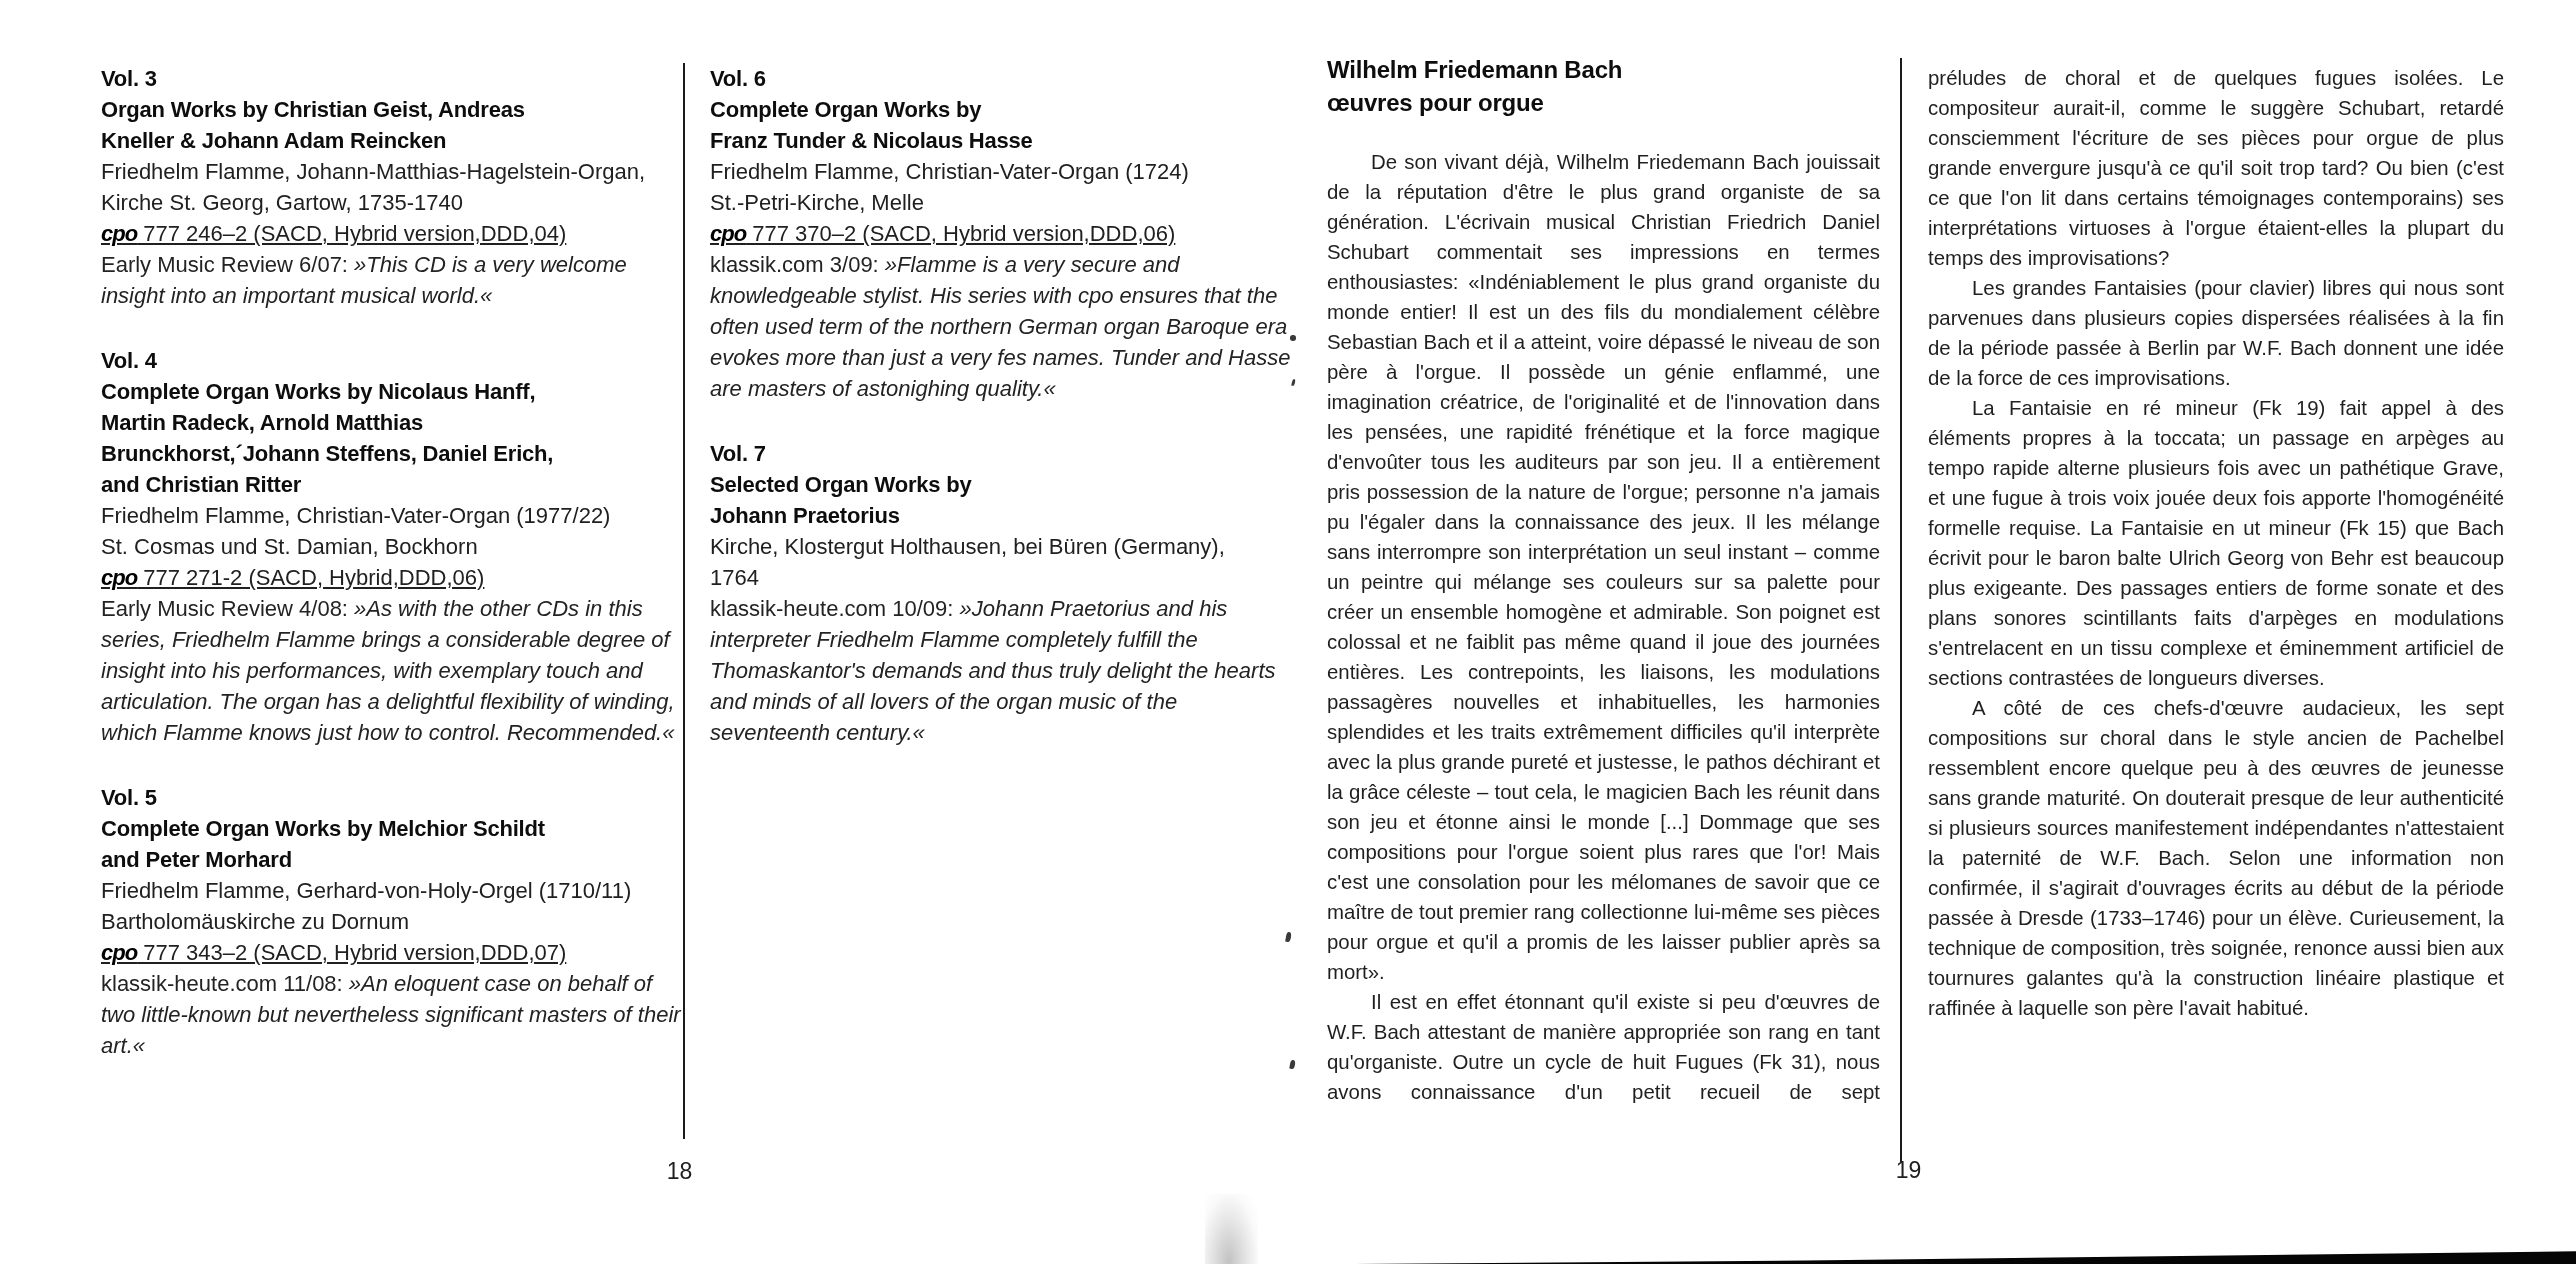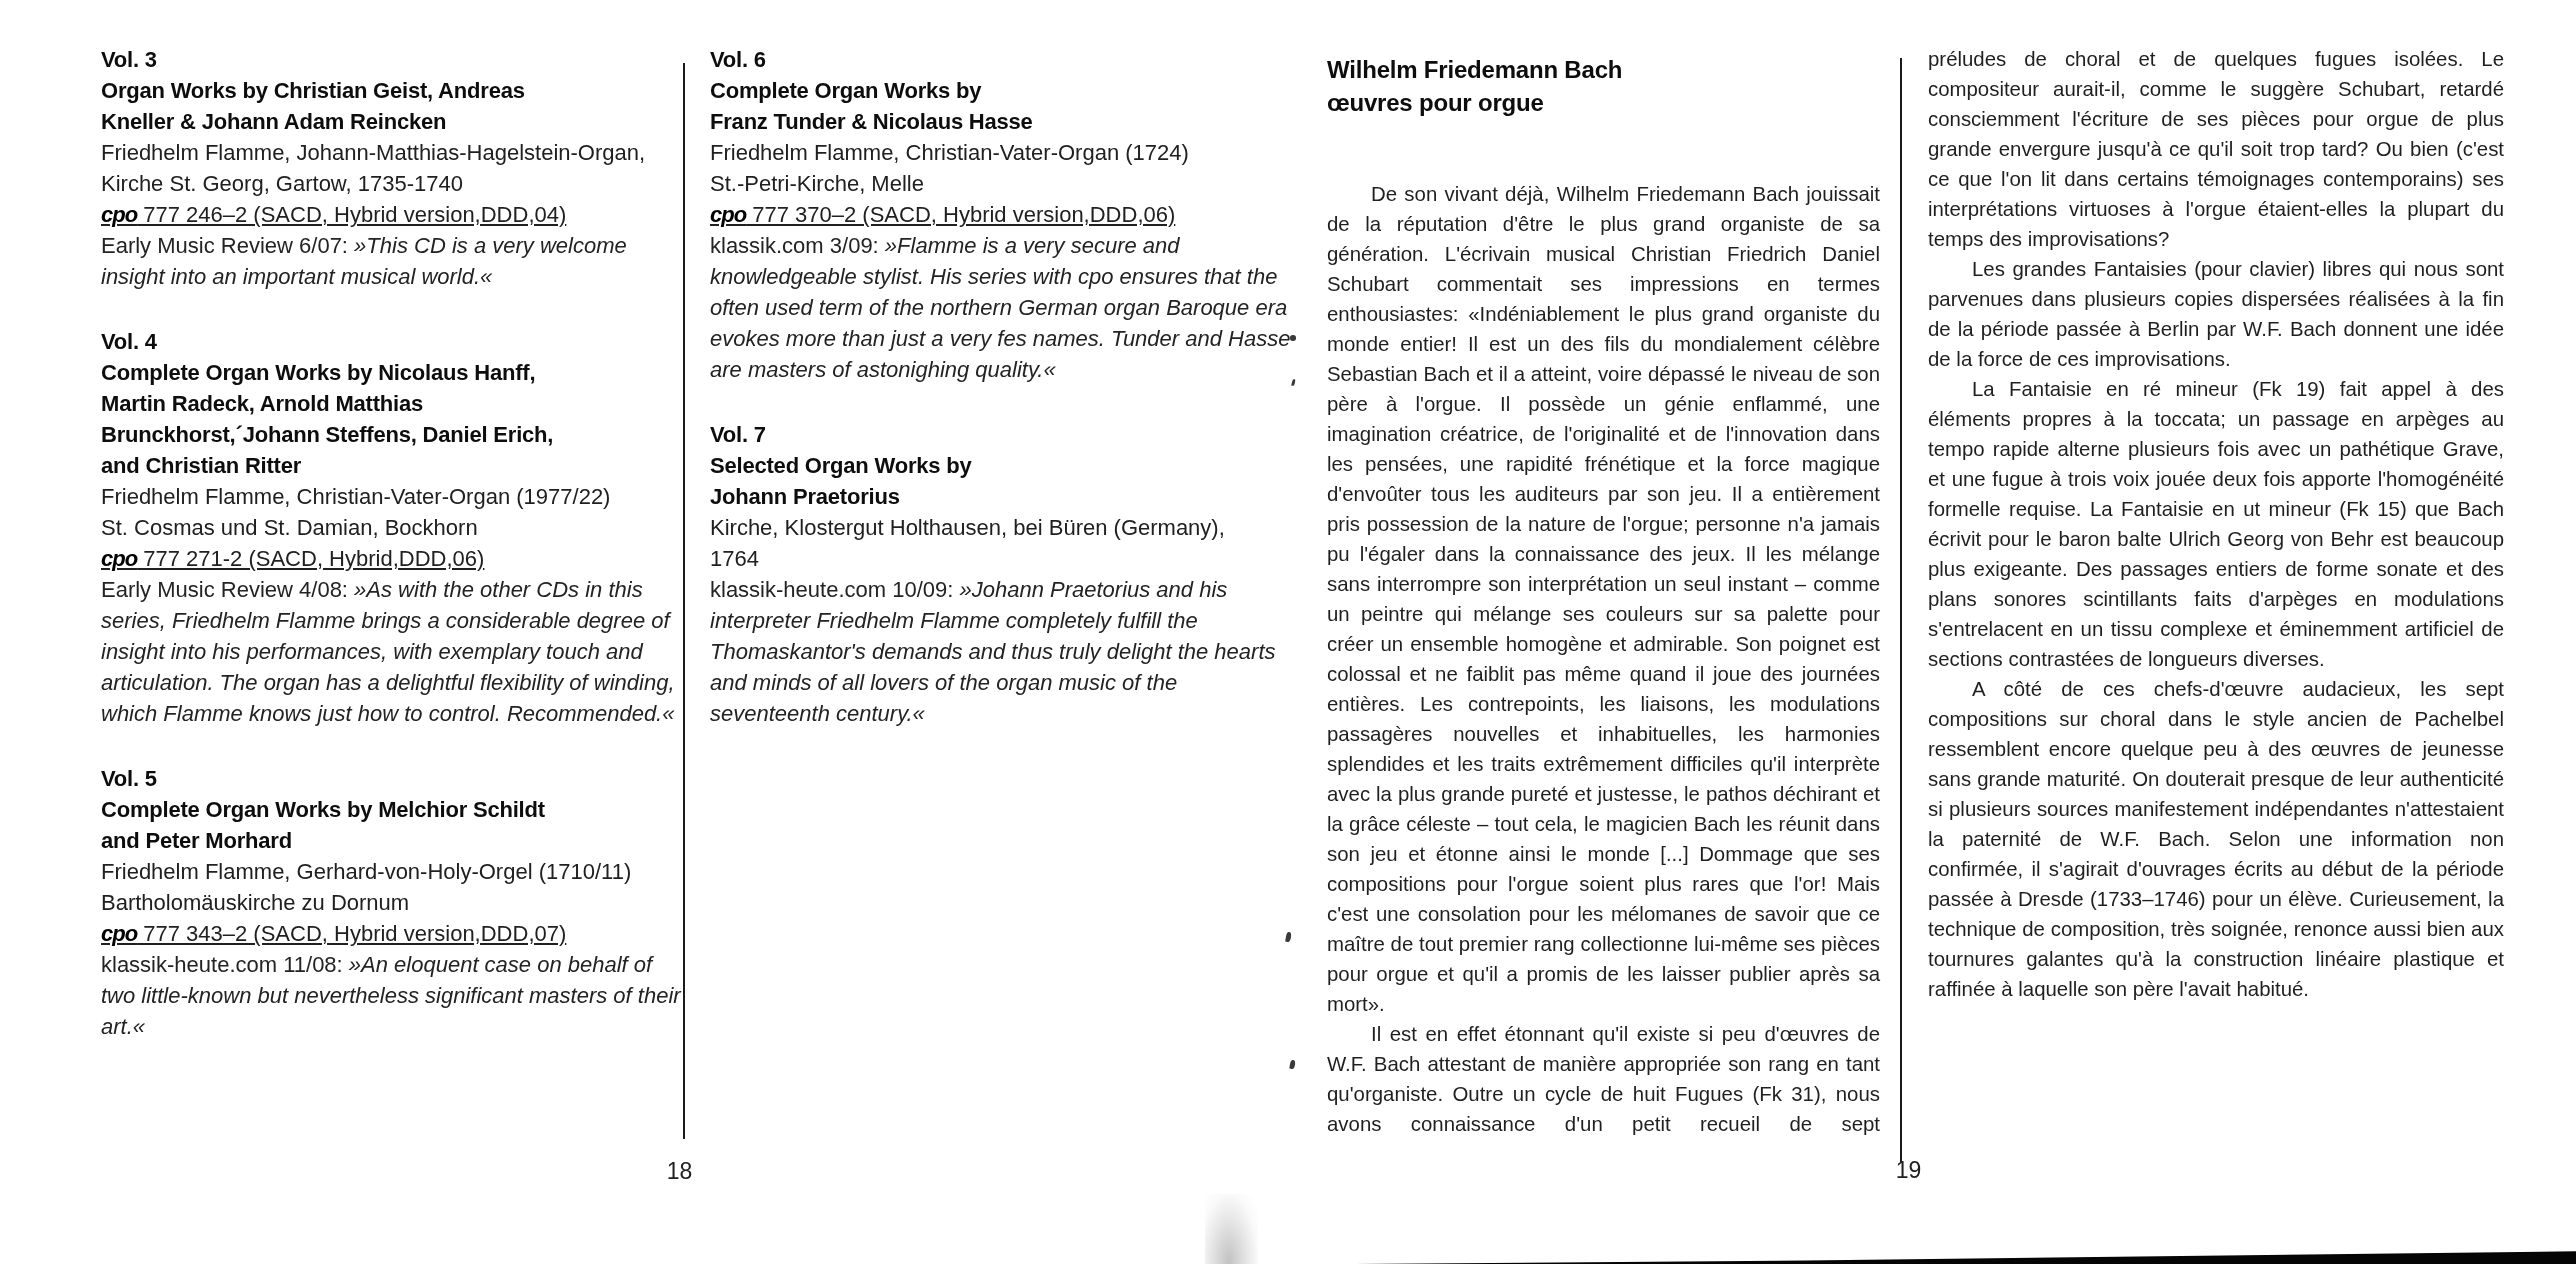--- a/index.html
+++ b/index.html
@@ -5,39 +5,39 @@
 <style>
   html,body{margin:0;padding:0;background:#ffffff;}
   #sheet{
     position:relative;
     width:2576px;height:1264px;
     background:#ffffff;
     font-family:"Liberation Sans", sans-serif;
     color:#1c1c1c;
     overflow:hidden;
   }
-  .col{position:absolute;top:44px;}
+  .col{position:absolute;top:63px;}
   #col1{left:101px;width:585px;}
   #col2{left:710px;width:591px;}
   #col3{left:1327px;width:553px;top:53px;}
   #col4{left:1928px;width:576px;}
 
   
   .sec{margin-bottom:34px;font-size:22px;line-height:31px;}
   .vol{font-weight:bold;color:#0d0d0d;letter-spacing:-0.2px;}
   .sec-title{font-weight:bold;color:#0d0d0d;letter-spacing:-0.2px;}
   .info{color:#202020;}
   .catline{margin:0;color:#202020;text-decoration:underline;}
   .cpo{font-weight:800;font-style:italic;letter-spacing:-1px;color:#000;}
   .review{margin:0;color:#232323;}
   .rquote{font-style:italic;}
 
   
   .p19-title{font-size:24px;line-height:33px;font-weight:bold;color:#0d0d0d;
-    letter-spacing:-0.2px;margin-bottom:60px;}
+    letter-spacing:-0.2px;margin-bottom:28px;}
   .p19 p{margin:0;font-size:20.4px;line-height:30px;text-align:justify;color:#1f1f1f;}
   .indent{text-indent:44px;}
   .cut{text-align-last:justify;-moz-text-align-last:justify;}
 
   
   .rule{position:absolute;width:2px;background:#1b1b1b;}
   #rule-18{left:683px;top:63px;height:1076px;}
   #rule-19{left:1900px;top:58px;height:1104px;}
   .pagenum{position:absolute;width:61px;text-align:center;font-size:23px;color:#202020;}
   #pagenum-18{left:649px;top:1158px;}

